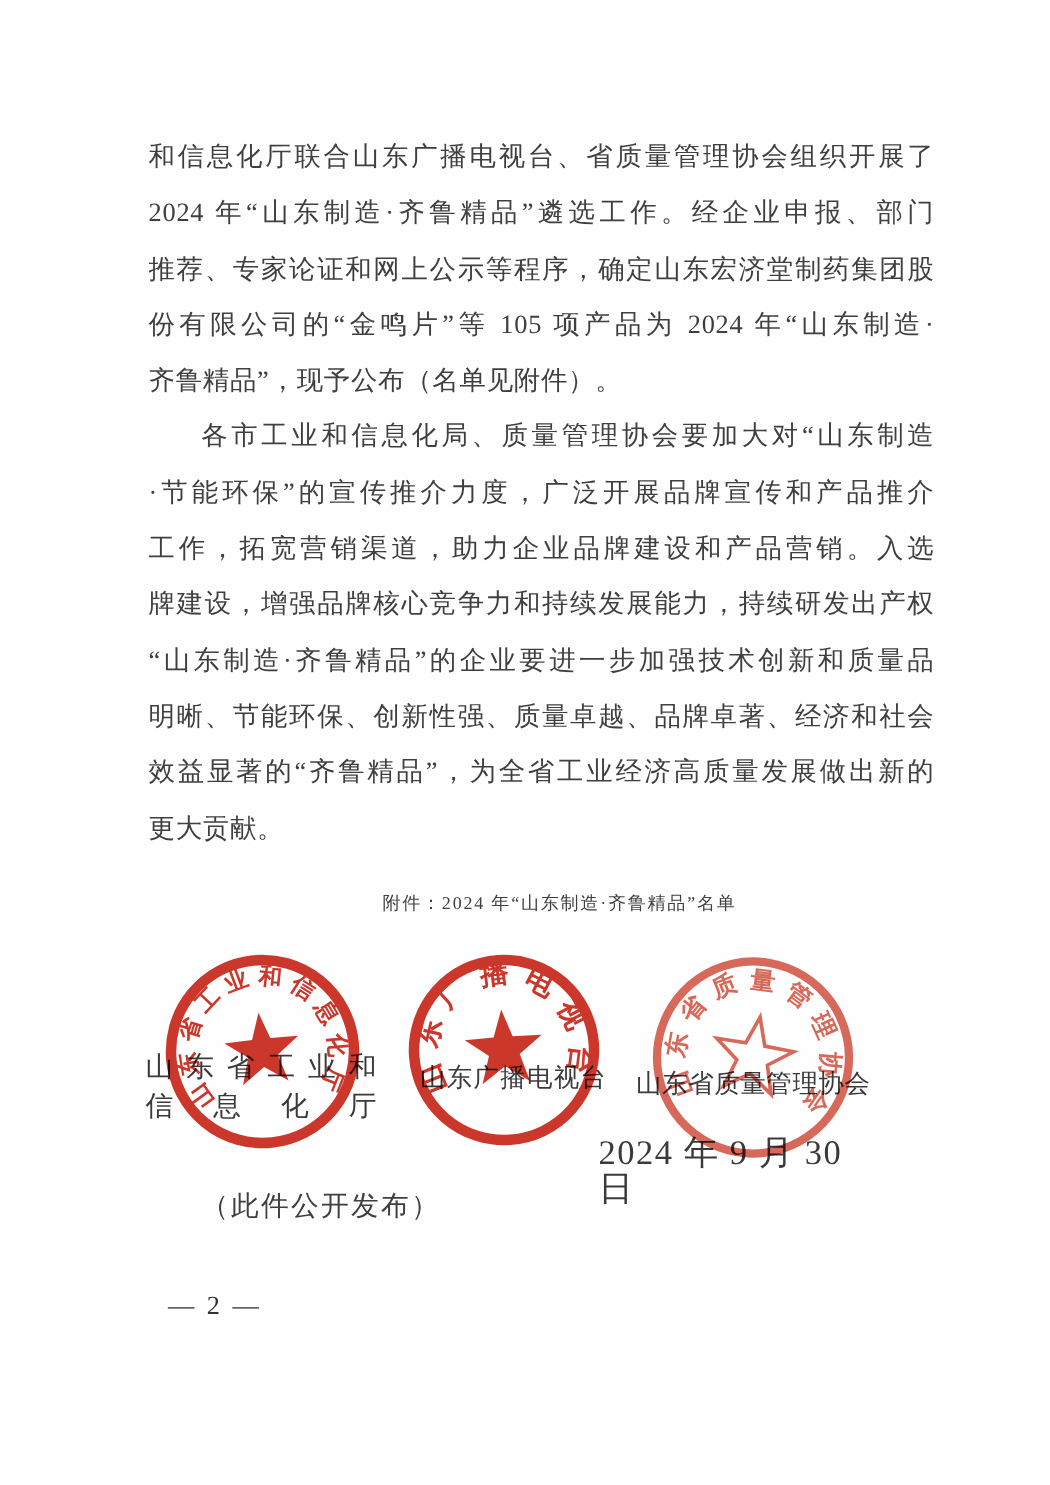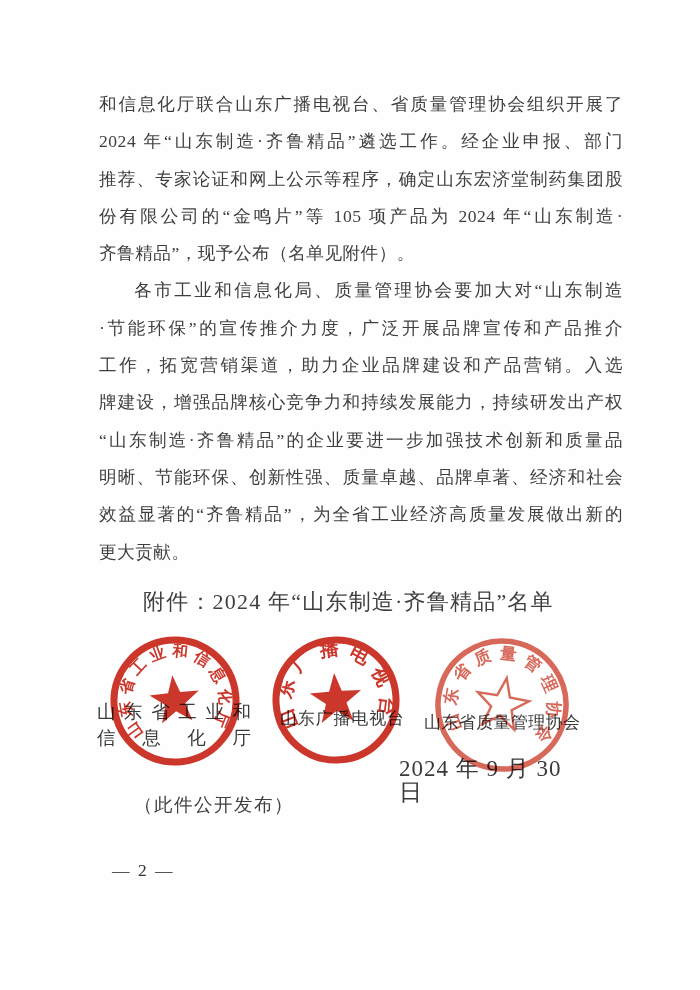--- a/index.html
+++ b/index.html
@@ -28,25 +28,26 @@
     color:#3f3f3f;
   }
   .line.end{
     text-align:left;
     text-align-last:left;
   }
   .line.indent{ text-indent:2em; }
   .attachment{
     position:absolute;
     left:99px;top:588px;width:524px;
-    font-size:22px;
+    font-size:12px;
     letter-spacing:1.2px;
     text-indent:2em;
     line-height:28px;
     color:#3f3f3f;
+    text-align:center;
   }
   
   .org1{
     position:absolute;left:97px;top:699px;width:154px;
     font-size:18.5px;color:#3a3a3a;
   }
   .org1 div{
     text-align:justify;text-align-last:justify;
     height:26px;line-height:26px;
   }

